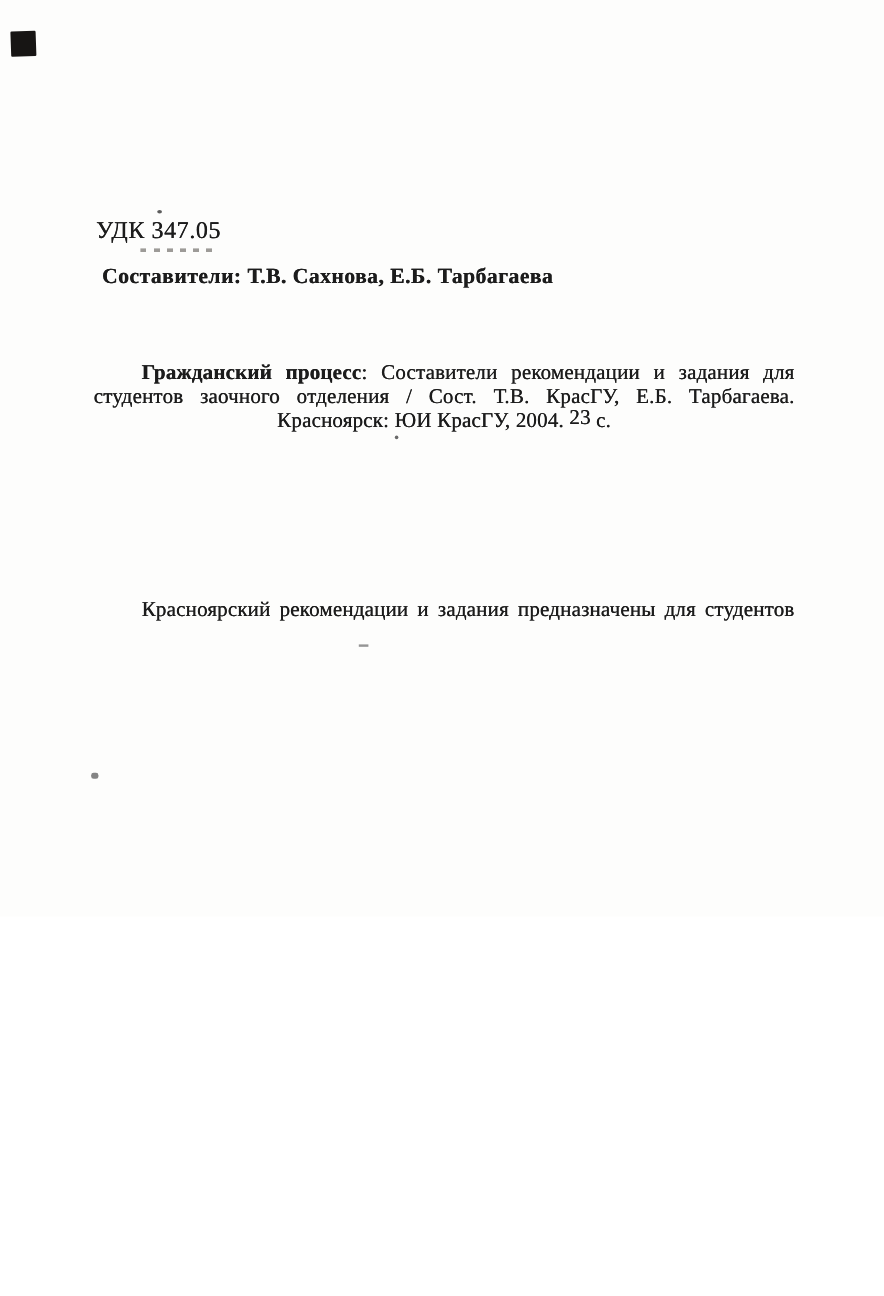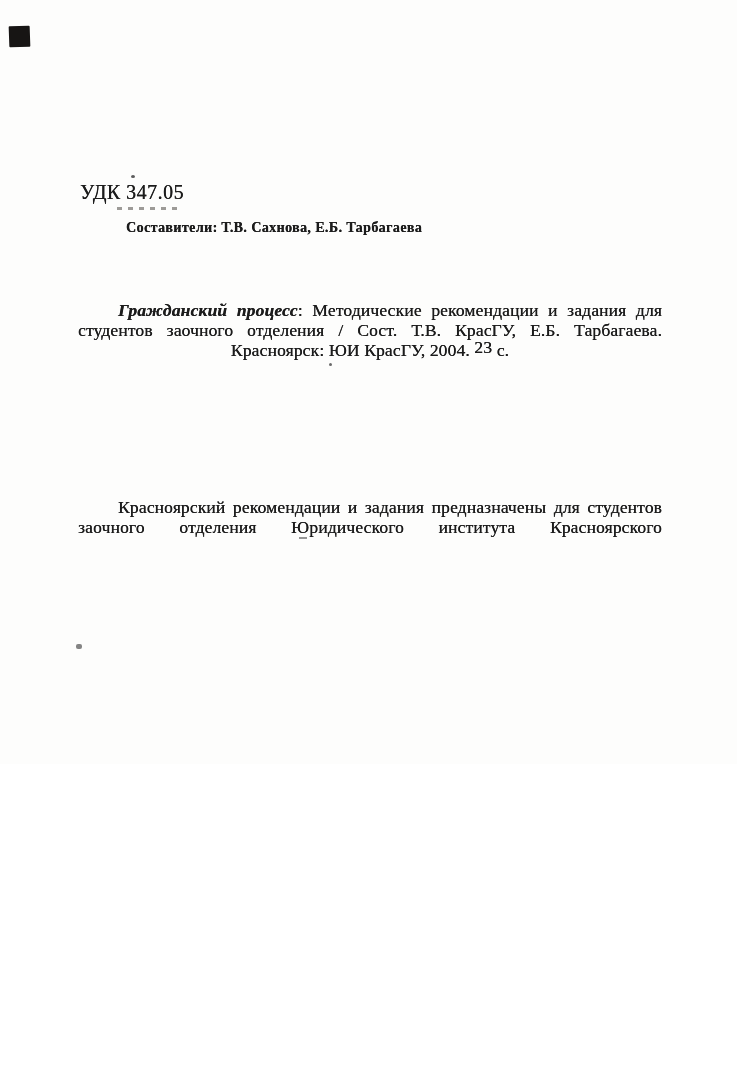--- a/index.html
+++ b/index.html
@@ -53,41 +53,40 @@
     width: 60px;
     height: 3px;
     background: repeating-linear-gradient(90deg, #7d7a76 0 5px, transparent 5px 11px);
     opacity: 0.75;
   }
 
   .compilers {
     position: absolute;
     left: 85px;
     top: 220px;
-    font-size: 14px;
+    font-size: 18px;
     font-weight: 700;
     letter-spacing: 0.4px;
-    margin-left: 41px;
   }
 
   .textblock {
     position: absolute;
     left: 78px;
     width: 584px;
     font-size: 17.5px;
     line-height: 20px;
     letter-spacing: 0.15px;
   }
   .biblio { top: 300px; }
   .annot  { top: 497px; }
 
   .jline { text-align: justify; text-align-last: justify; }
   .lline { text-align: center; }
   .indent { padding-left: 40px; }
-  .b { font-weight: 700; font-style: italic; }
+  .b { font-weight: 700; }
 
   .raised { position: relative; top: -3px; }
   .dot-under-23 {
     position: absolute;
     left: 329px;
     top: 363px;
     width: 3px;
     height: 3px;
     background: #6a6a6a;
     border-radius: 50%;
@@ -131,29 +130,28 @@
 
   <div class="corner-mark"></div>
 
   <div class="udk-dot"></div>
   <div class="udk ink">УДК 347.05</div>
   <div class="udk-smudge"></div>
 
   <div class="compilers ink">Составители: Т.В. Сахнова, Е.Б. Тарбагаева</div>
 
   <div class="textblock biblio ink">
-    <div class="jline indent"><span class="b">Гражданский процесс</span><span>: Методические рекомендации и задания для</span></div>
+    <div class="jline indent"><span class="b">Гражданский процесс</span><span>: Составители рекомендации и задания для</span></div>
     <div class="jline">студентов заочного отделения / Сост. Т.В. КрасГУ, Е.Б. Тарбагаева.</div>
     <div class="lline"><span>Красноярск: ЮИ КрасГУ, 2004. </span><span class="raised">23</span><span> с.</span></div>
   </div>
   <div class="dot-under-23"></div>
 
   <div class="textblock annot ink">
     <div class="jline indent">Красноярский рекомендации и задания предназначены для студентов</div>
-    <div class="jline">заочного отделения Юридического института Красноярского</div>
   </div>
 
   <div class="mid-dash"></div>
   <div class="margin-speck"></div>
 
   <div class="copyright ink">
     <div>© Красноярский</div>
   </div>
 
 </div>

